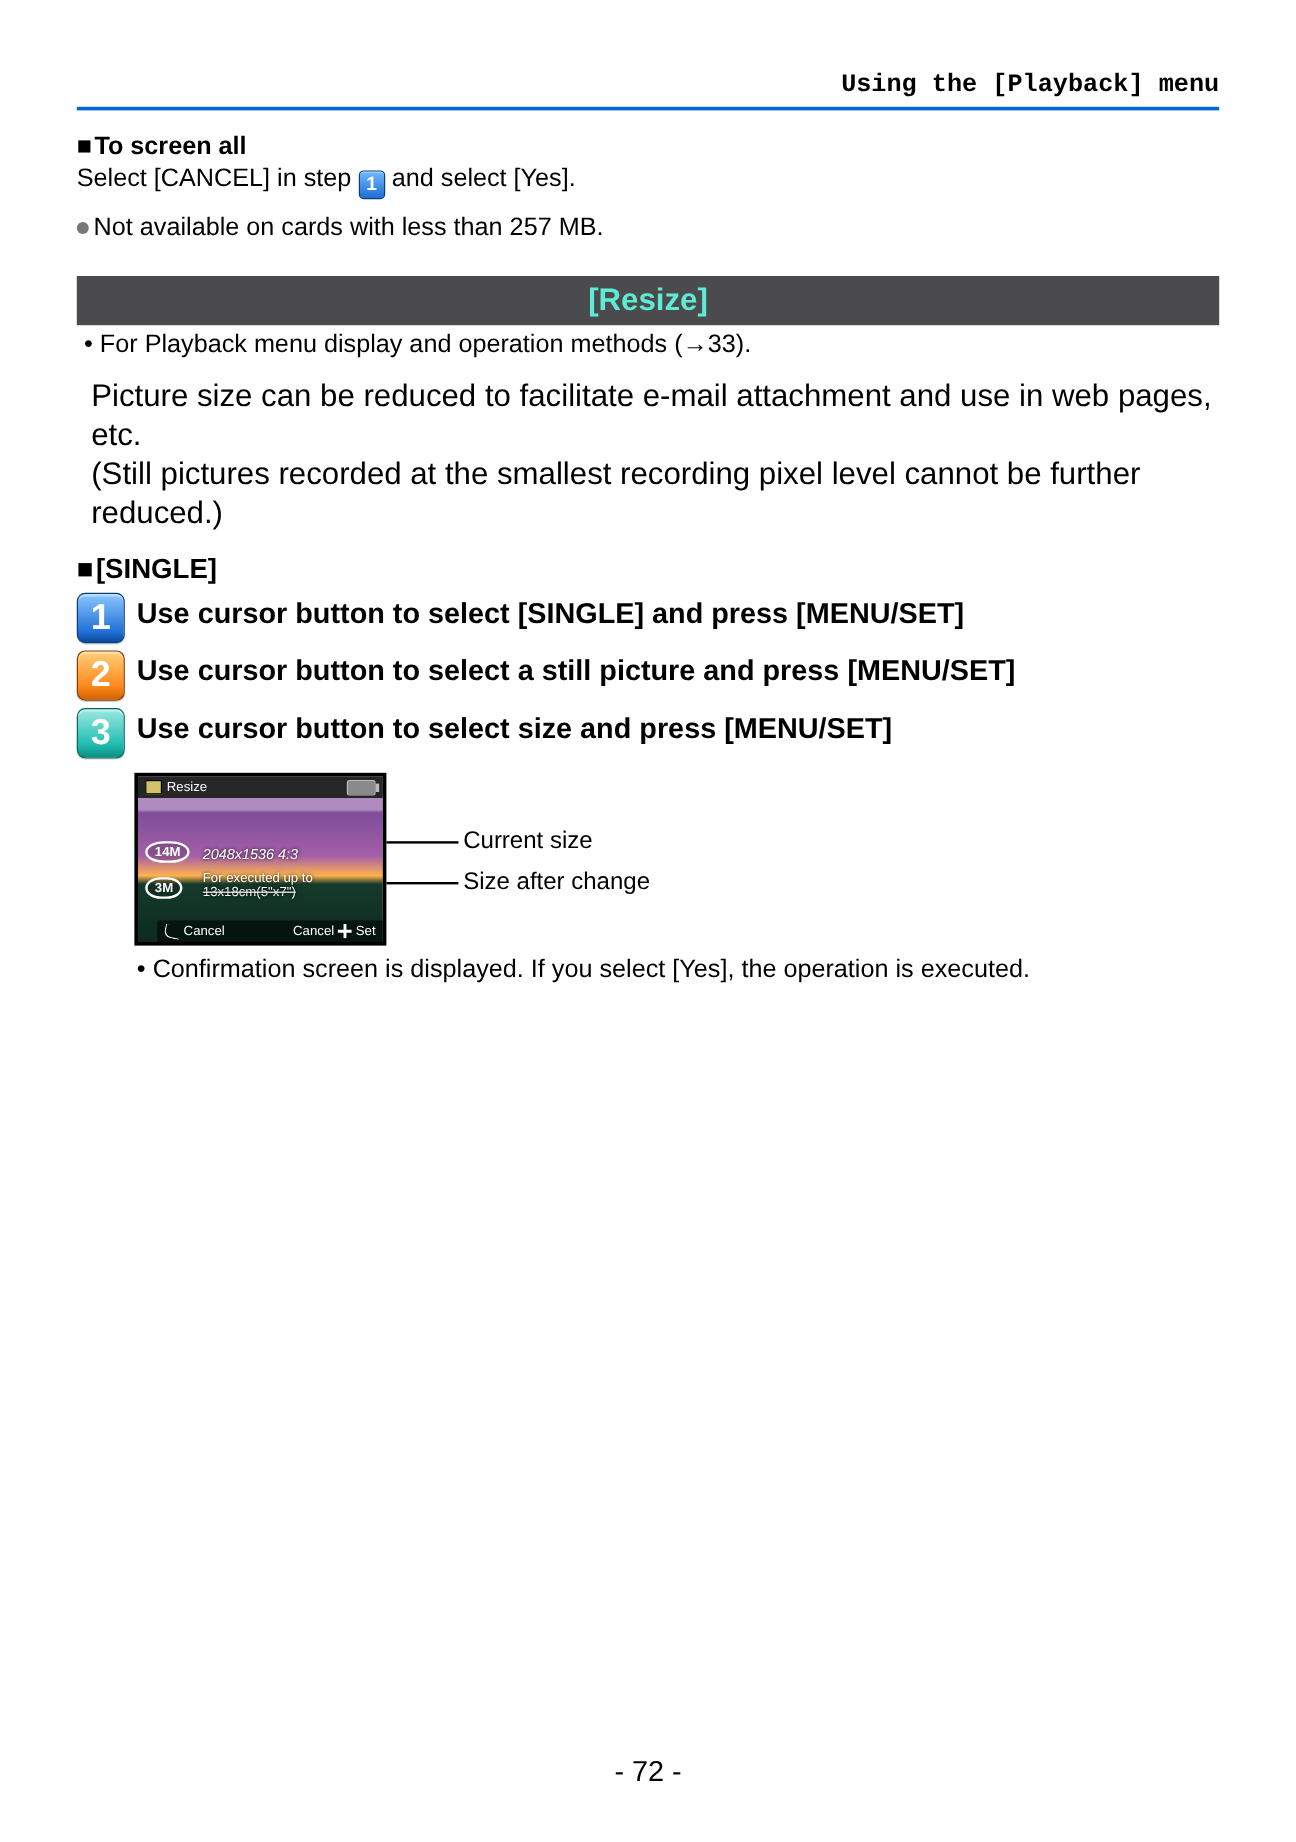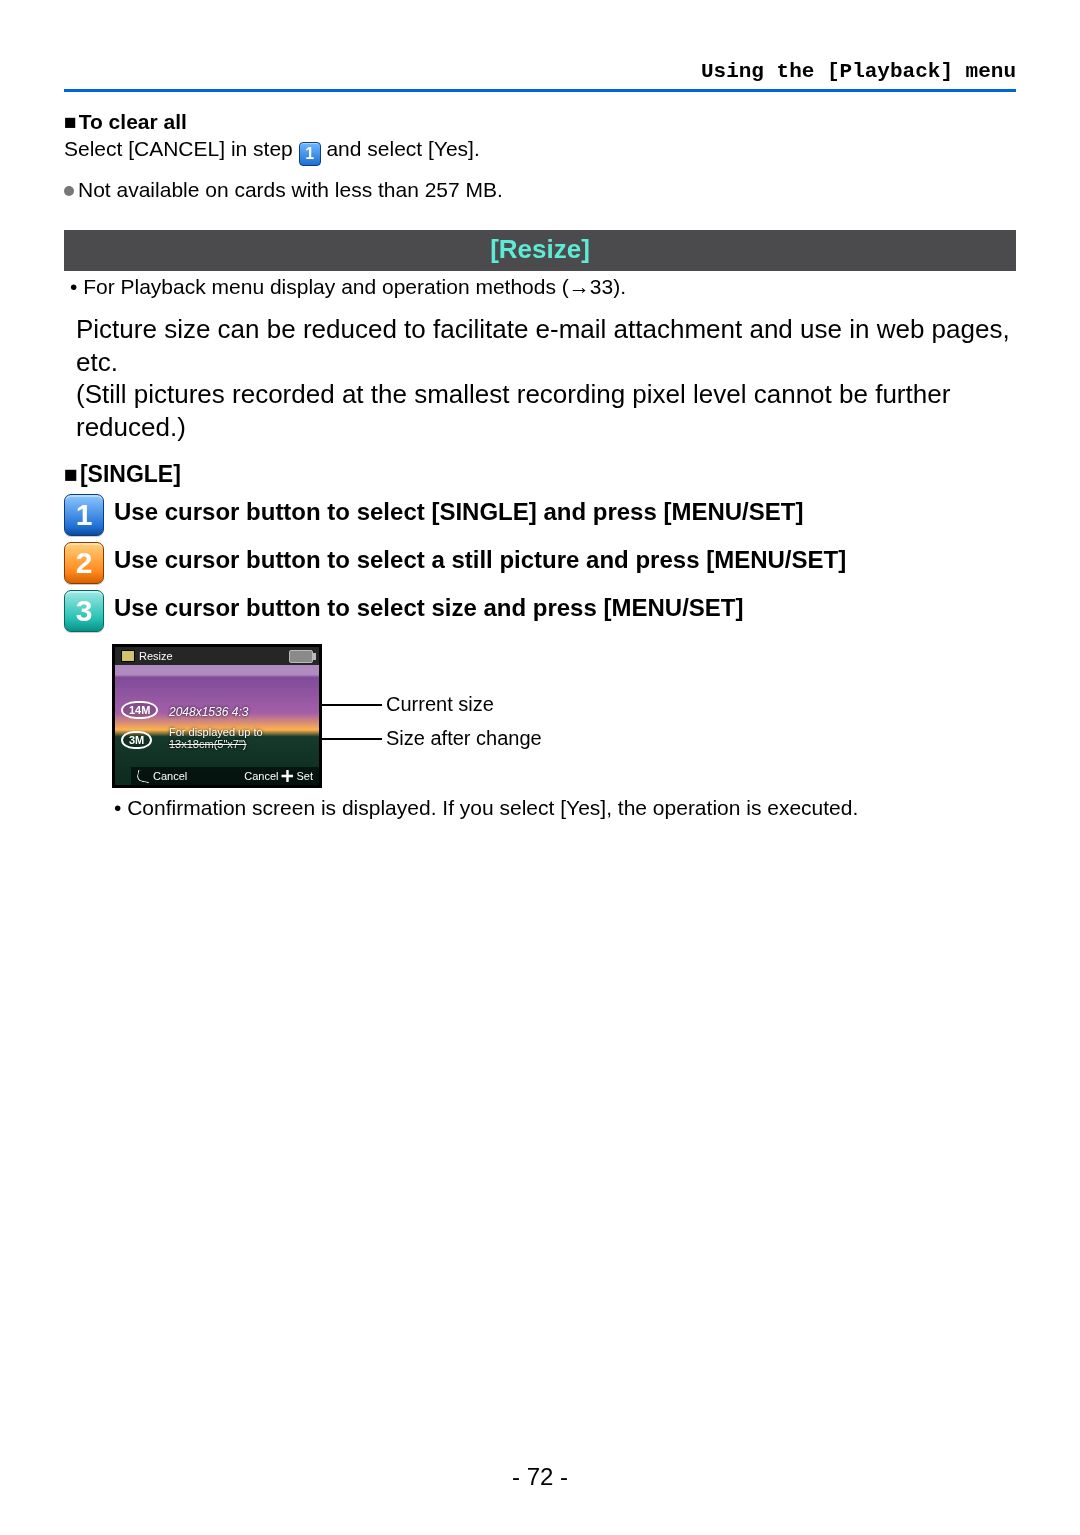--- a/index.html
+++ b/index.html
@@ -269,33 +269,33 @@
   .page-num {
     position: absolute;
     bottom: 44px;
     left: 0; right: 0;
     text-align: center;
     font-size: 24px;
   }
 
   .after-lcd {
     display: flex;
-    align-items: flex-end;
+    align-items: center;
   }
 </style>
 </head>
 <body>
 
 <div class="page">
 
   <div class="header-breadcrumb">Using the [Playback] menu</div>
   <div class="hrule"></div>
 
   <div>
-    <span class="sub-heading"><span class="sq">■</span><span>To clear all</span></span>
+    <span class="sub-heading"><span class="sq">■</span><span>To screen all</span></span>
     <div class="body-text" style="margin-top:2px;">
       <span>Select [CANCEL] in step </span><span class="step-ref">1</span><span> and select [Yes].</span>
     </div>
     <div class="note-line">
       <span class="bullet-dot"></span><span>Not available on cards with less than 257 MB.</span>
     </div>
   </div>
 
   <div class="section-bar">[Resize]</div>
 
@@ -334,21 +334,21 @@
           <div class="lcd-top-left">
             <span class="lcd-icon"></span>
             <span>Resize</span>
           </div>
           <span class="lcd-batt"></span>
         </div>
         <span class="lcd-badge b14">14M</span>
         <span class="lcd-badge b3">3M</span>
         <div class="lcd-dim">2048x1536 4:3</div>
         <div class="lcd-print">
-          <span>For displayed up to</span><br>
+          <span>For executed up to</span><br>
           <span class="struck">13x18cm(5"x7")</span>
         </div>
         <div class="lcd-bottom">
           <div class="lcd-cancel">
             <span class="lcd-back-icon"></span>
             <span>Cancel</span>
           </div>
           <div class="lcd-set">
             <span>Cancel</span>
             <span class="lcd-dpad"></span>

